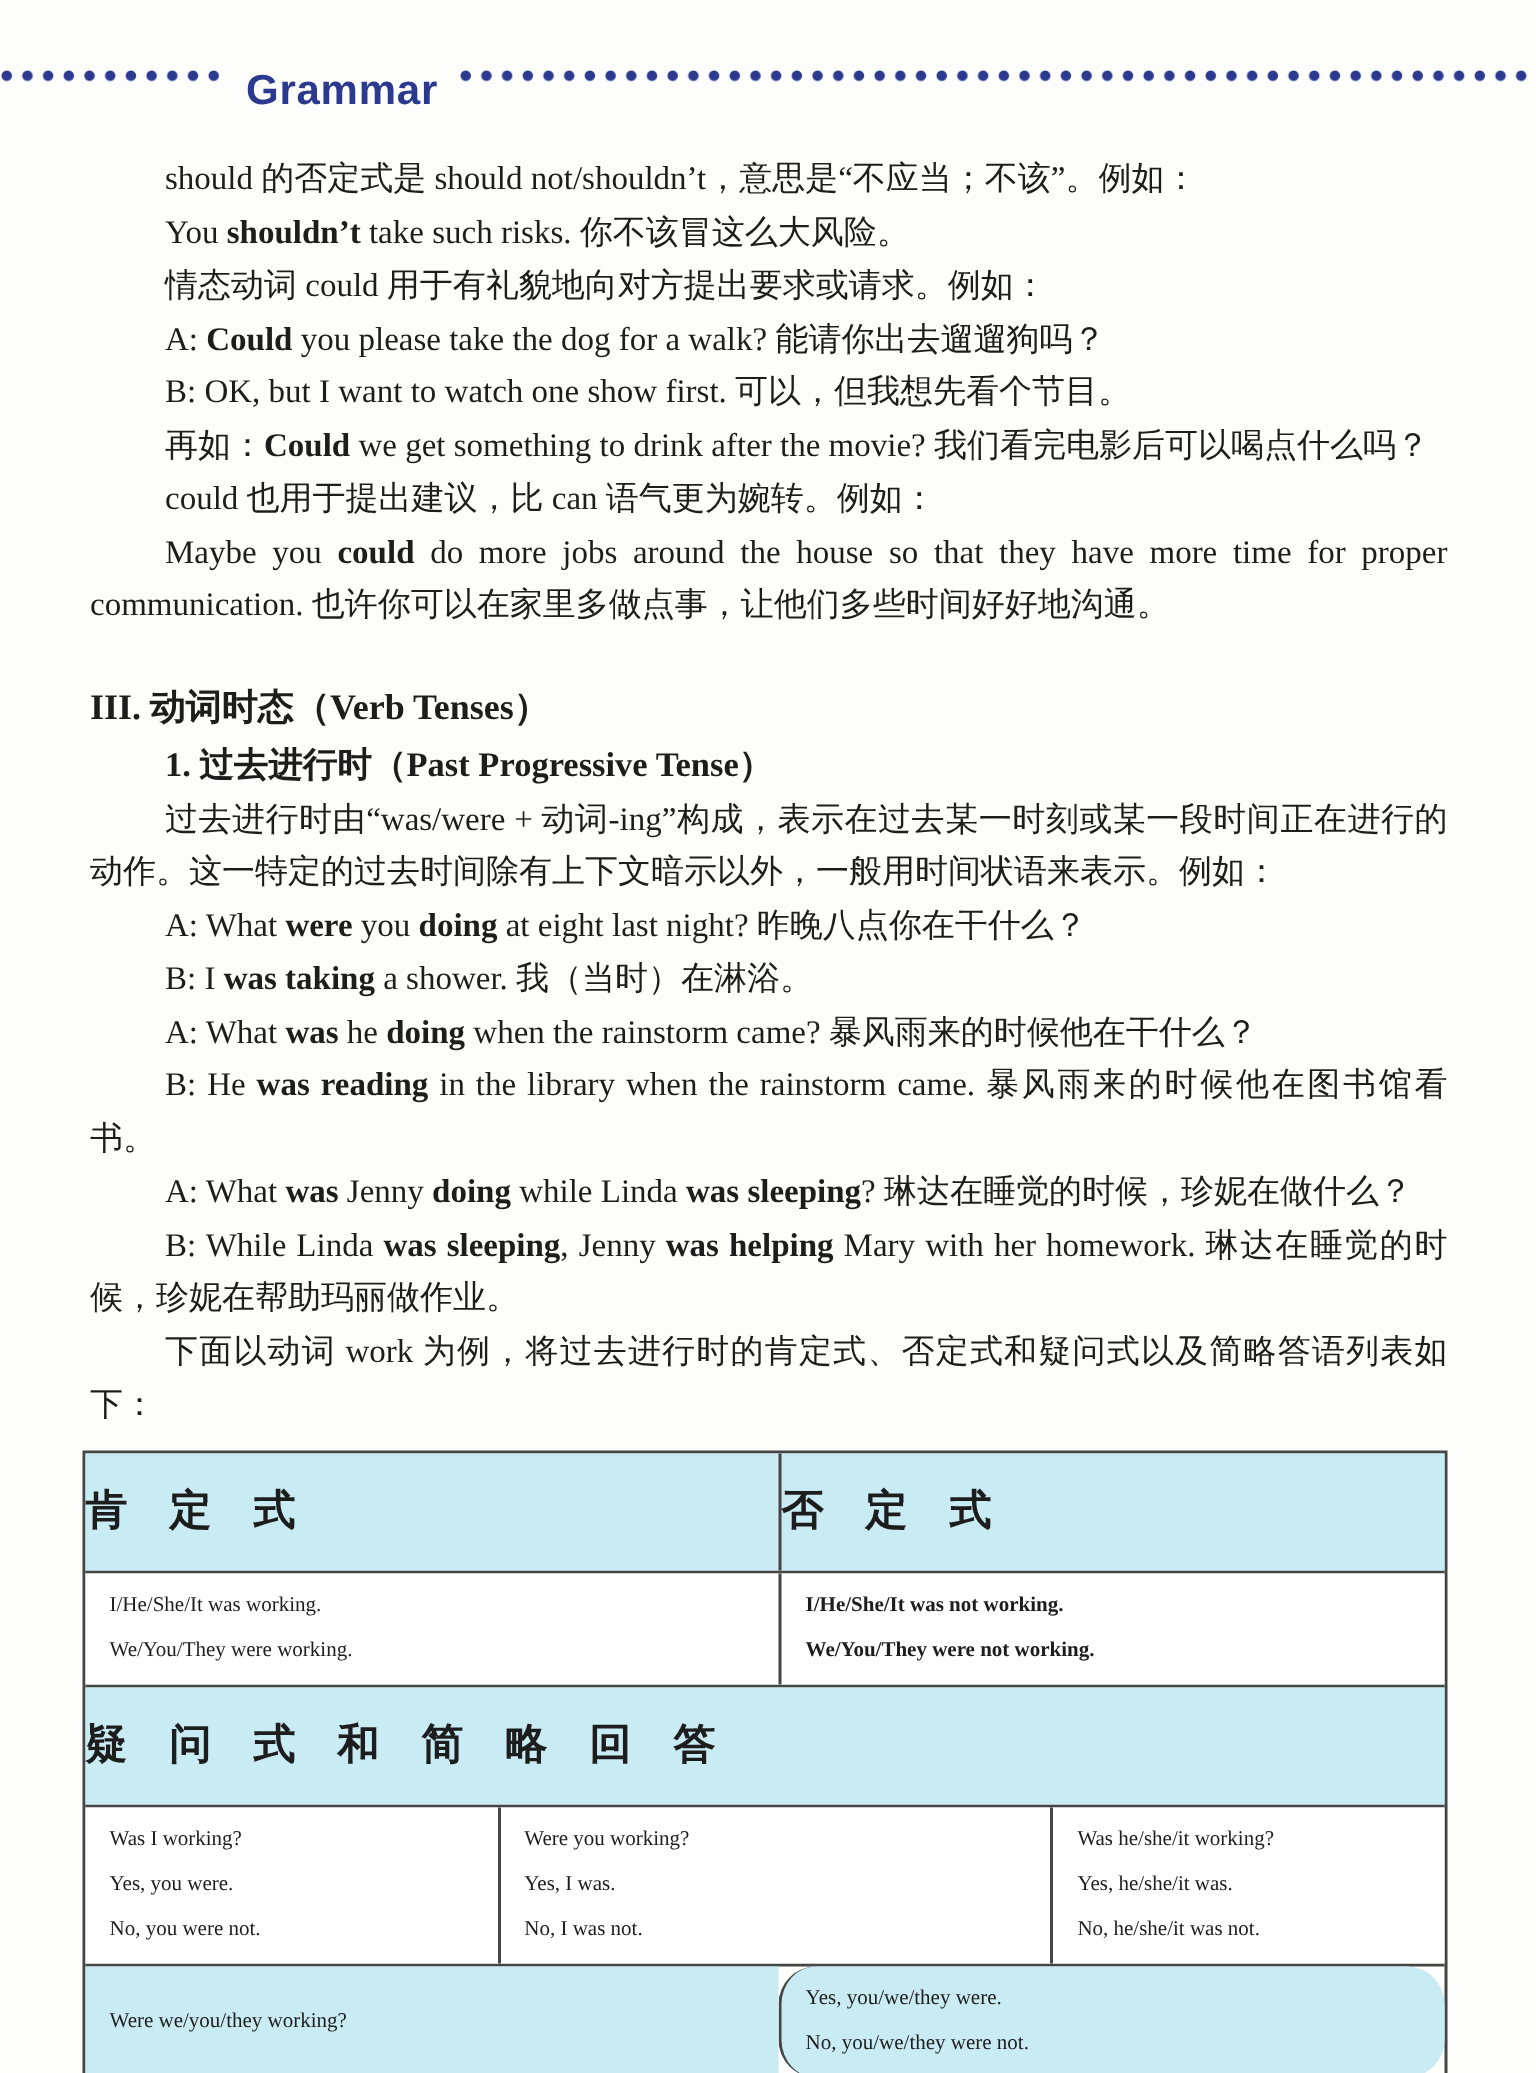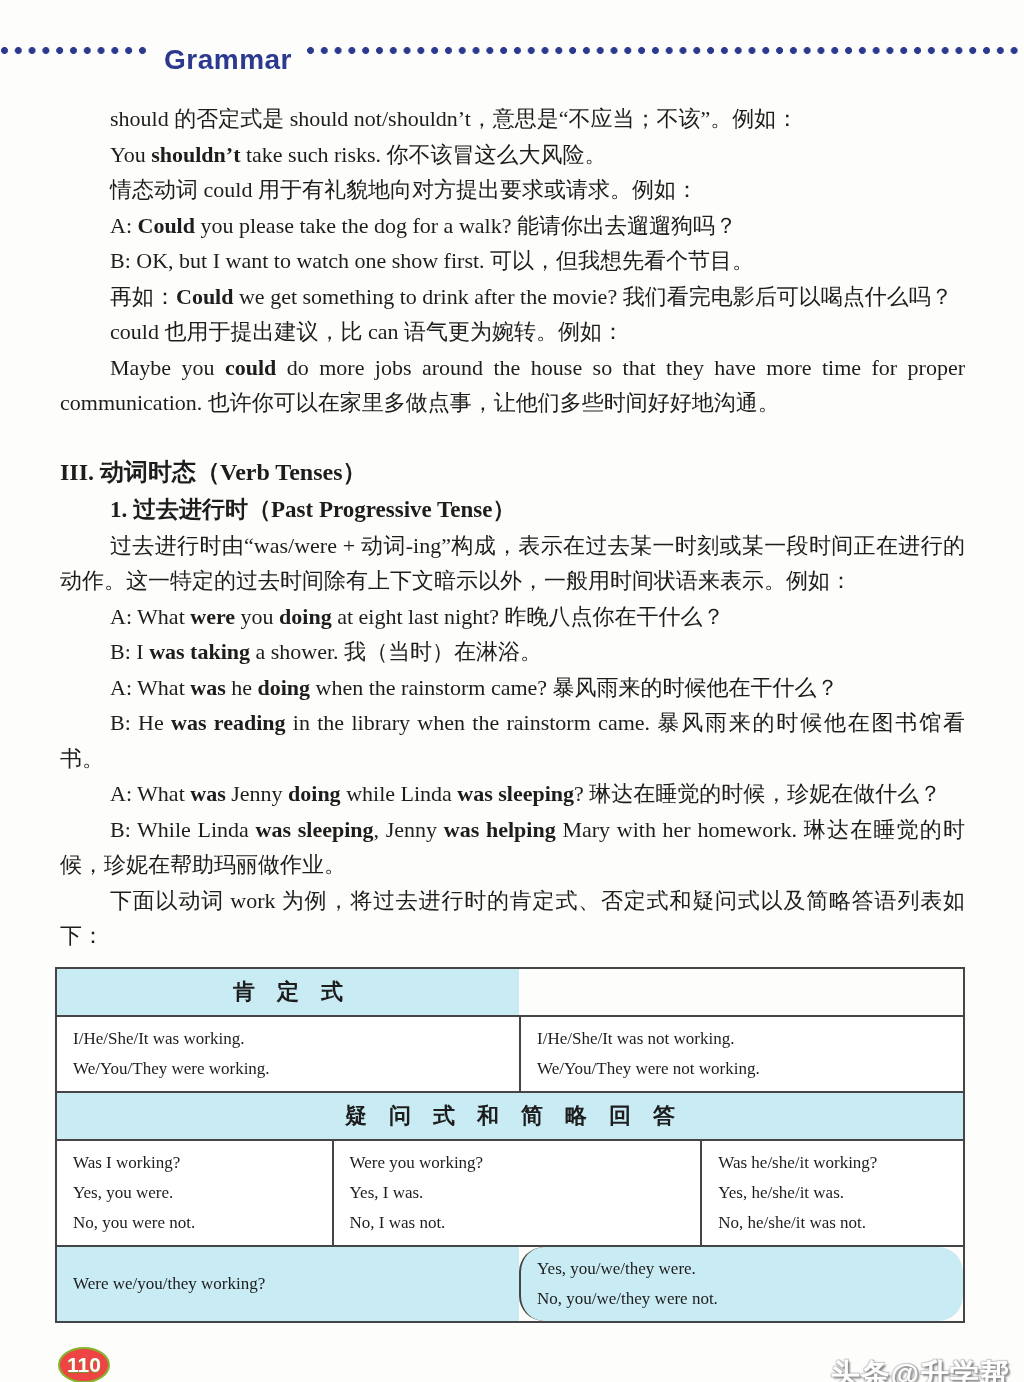--- a/index.html
+++ b/index.html
@@ -26,23 +26,23 @@
   .content { margin:27px 59px 0 60px; font-size:22px; line-height:35.5px; text-align:justify; }
   .para { margin:0; font-weight:normal; }
   .para b { font-weight:700; }
   .indent { text-indent:50px; }
   h3.para { font-size:24px; line-height:37px; margin-top:33px; margin-bottom:0; }
   h4.para { font-size:23px; line-height:37px; margin:0; }
   
   .vtable { margin:13px 59px 0 55px; border:2px solid #454545; }
   .trow { display:flex; border-bottom:2px solid #454545; }
   .trow:last-child { border-bottom:none; }
-  .tcell { box-sizing:border-box; padding:7px 10px 7px 16px; font-size:17px; line-height:30px; background:#ffffff; }
+  .tcell { box-sizing:border-box; padding:7px 10px 7px 16px; font-size:14px; line-height:30px; background:#ffffff; }
   .tcell.lb { border-left:2px solid #454545; }
-  .trow.header .tcell { background:#c9ebf3; text-align:center; font-weight:bold; padding:8px 0; line-height:29px; font-size:22px; }
+  .trow.header .tcell { background:#c9ebf3; font-weight:bold; padding:24px 0; line-height:29px; font-size:28px; }
   .trow.highlight .tcell { background:#c9ebf3; display:flex; flex-direction:column; justify-content:center; min-height:74px; }
   .tline { min-height:30px; }
   
   .pfooter { display:flex; justify-content:space-between; align-items:flex-start; margin:24px 14px 0 58px; }
   .badge {
     background:#ef4444; border:2px solid #86b42e; border-radius:50%;
     width:52px; height:36px; display:flex; align-items:center; justify-content:center;
     color:#ffffff; font-family:"Liberation Sans","DejaVu Sans",sans-serif;
     font-weight:bold; font-size:21px; text-shadow:0 1px 1px #6d9b20; box-sizing:border-box;
   }
@@ -82,27 +82,30 @@
       <p class="para indent"><span>A: What </span><b>was</b><span> Jenny </span><b>doing</b><span> while Linda </span><b>was sleeping</b><span>? 琳达在睡觉的时候，珍妮在做什么？</span></p>
       <p class="para indent"><span>B: While Linda </span><b>was sleeping</b><span>, Jenny </span><b>was helping</b><span> Mary with her homework. 琳达在睡觉的时候，珍妮在帮助玛丽做作业。</span></p>
       <p class="para indent"><span>下面以动词 work 为例，将过去进行时的肯定式、否定式和疑问式以及简略答语列表如下：</span></p>
     </div>
 
   <div class="vtable">
       <div class="trow header">
         <div class="tcell" style="width: 51%;">
           <div class="tline">肯　定　式</div>
         </div>
+        <div class="tcell lb" style="width: 49%;">
+          <div class="tline">否　定　式</div>
+        </div>
       </div>
       <div class="trow body">
         <div class="tcell" style="width: 51%;">
           <div class="tline">I/He/She/It was working.</div>
           <div class="tline">We/You/They were working.</div>
         </div>
-        <div class="tcell lb" style="width: 49%;">
+        <div class="tcell lb" style="width: 49%; font-weight: bold;">
           <div class="tline">I/He/She/It was not working.</div>
           <div class="tline">We/You/They were not working.</div>
         </div>
       </div>
       <div class="trow header">
         <div class="tcell" style="width: 100%;">
           <div class="tline">疑　问　式　和　简　略　回　答</div>
         </div>
       </div>
       <div class="trow body">

